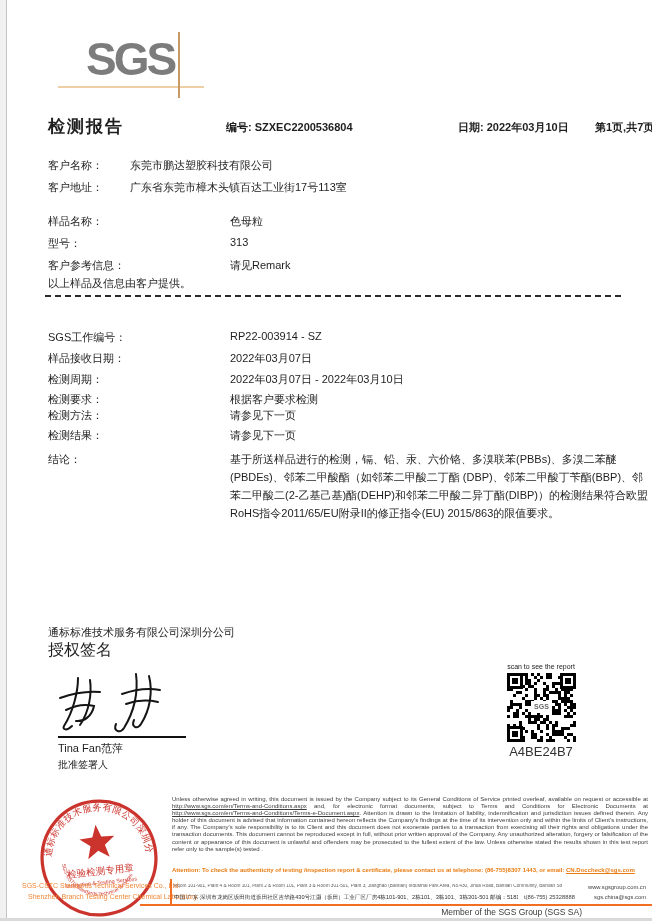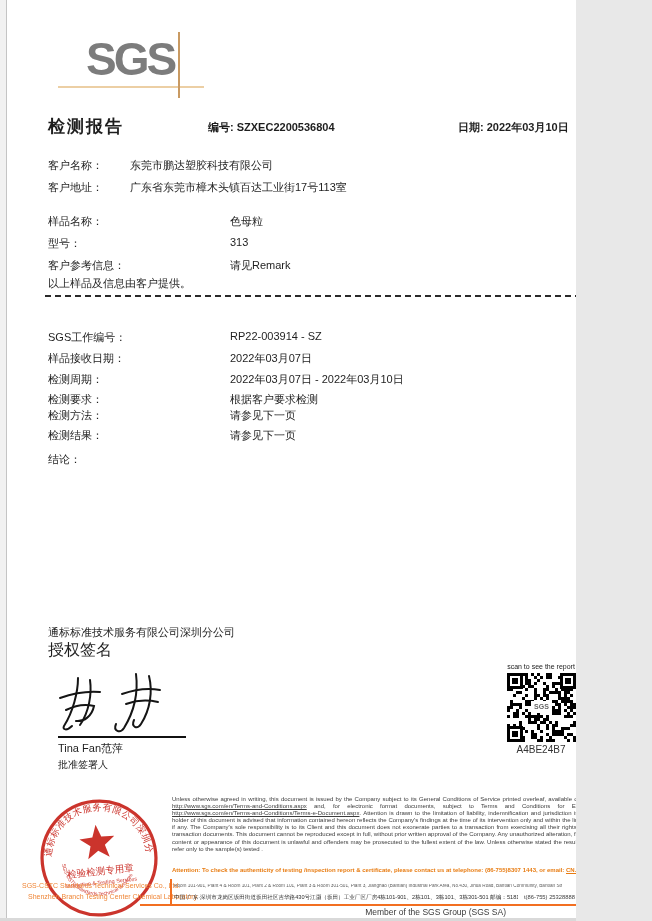--- a/index.html
+++ b/index.html
@@ -1,16 +1,16 @@
 <!DOCTYPE html>
 <html><head>
 <meta charset="utf-8">
 <style>
   html,body{margin:0;padding:0;background:#e8e8e8;}
-  .page{position:relative;width:576px;height:921px;background:#ffffff;overflow:hidden;
+  .page{position:relative;width:652px;height:921px;background:#ffffff;overflow:hidden;
         font-family:"Liberation Sans","DejaVu Sans",sans-serif;color:#1e1e1e;}
   .edge-left{position:absolute;left:0;top:0;width:6px;height:921px;background:#f1f1f1;border-right:1px solid #c4c4c4;}
   .edge-bottom{position:absolute;left:0;top:918px;width:652px;height:3px;background:#d9d9d9;}
 
   
   .logo-text{position:absolute;left:86px;top:36px;font-size:46px;font-weight:bold;color:#7c7c7c;letter-spacing:-3px;line-height:1;}
   .logo-hline{position:absolute;left:58px;top:86px;width:146px;height:2px;background:#eccfa4;}
   .logo-vline{position:absolute;left:178px;top:32px;width:2px;height:66px;background:#c99a62;}
 
   
@@ -34,21 +34,21 @@
   
   .qr-caption{position:absolute;left:498px;top:663px;width:86px;text-align:center;font-size:7px;color:#222;}
   .qr-box{position:absolute;left:507px;top:673px;width:69px;height:69px;background:#fff;}
   .qr-grid{position:absolute;inset:0;display:grid;grid-template-columns:repeat(23,3px);grid-auto-rows:3px;}
   .qr-grid i.b{background:#000;}
   .finder{position:absolute;width:16px;height:16px;background:#fff;border:3px solid #000;box-sizing:border-box;}
   .finder::after{content:"";position:absolute;inset:2px;background:#000;}
   .f-tl{left:0;top:0;} .f-tr{right:0;top:0;} .f-bl{left:0;bottom:0;}
   .qr-center{position:absolute;left:24px;top:28px;width:21px;height:12px;background:#fff;
              font-size:7px;font-weight:bold;color:#666;text-align:center;line-height:12px;letter-spacing:0;}
-  .qr-code{position:absolute;left:498px;top:744px;width:86px;text-align:center;font-size:10px;color:#333;}
+  .qr-code{position:absolute;left:498px;top:744px;width:86px;text-align:center;font-size:13px;color:#333;}
 
   
   .stamp{position:absolute;left:38px;top:797px;transform:rotate(-6deg);opacity:.93;}
   .org-line1{position:absolute;left:22px;top:882px;font-size:7px;color:#ef8637;white-space:nowrap;}
   .org-line2{position:absolute;left:28px;top:893px;font-size:7px;color:#ef8637;white-space:nowrap;}
 
   
   .disclaimer{position:absolute;left:172px;top:796px;width:476px;font-size:6px;line-height:7.1px;
               color:#3d3d3d;text-align:justify;}
   .disclaimer a{color:#3d3d3d;text-decoration:underline;}
@@ -71,21 +71,21 @@
 
 <div class="page">
   <div class="edge-left"></div>
   <div class="edge-bottom"></div>
 
   <div class="logo-text">SGS</div>
   <div class="logo-hline"></div>
   <div class="logo-vline"></div>
 
   <div class="doc-title">检测报告</div>
-  <div class="hdr" style="left:184px;padding-left:24px;">编号: SZXEC2200536804</div>
+  <div class="hdr" style="left:202px;padding-left:24px;">编号: SZXEC2200536804</div>
   <div class="hdr" style="left:458px;">日期: 2022年03月10日</div>
   <div class="hdr" style="left:548px;margin-left:47px;">第1页,共7页</div>
 
   <div class="lab" style="top:158px;">客户名称：</div>
   <div class="val" style="top:158px;left:130px;">东莞市鹏达塑胶科技有限公司</div>
   <div class="lab" style="top:180px;">客户地址：</div>
   <div class="val" style="top:180px;left:130px;">广东省东莞市樟木头镇百达工业街17号113室</div>
 
   <div class="lab" style="top:214px;">样品名称：</div>
   <div class="val" style="top:214px;left:230px;">色母粒</div>
@@ -103,20 +103,21 @@
   <div class="val" style="top:351px;left:230px;">2022年03月07日</div>
   <div class="lab" style="top:372px;">检测周期：</div>
   <div class="val" style="top:372px;left:230px;">2022年03月07日 - 2022年03月10日</div>
   <div class="lab" style="top:392px;">检测要求：</div>
   <div class="val" style="top:392px;left:230px;">根据客户要求检测</div>
   <div class="lab" style="top:408px;">检测方法：</div>
   <div class="val" style="top:408px;left:230px;">请参见下一页</div>
   <div class="lab" style="top:428px;">检测结果：</div>
   <div class="val" style="top:428px;left:230px;">请参见下一页</div>
   <div class="lab" style="top:452px;">结论：</div>
+  <div class="conclusion">基于所送样品进行的检测，镉、铅、汞、六价铬、多溴联苯(PBBs)、多溴二苯醚(PBDEs)、邻苯二甲酸酯（如邻苯二甲酸二丁酯 (DBP)、邻苯二甲酸丁苄酯(BBP)、邻苯二甲酸二(2-乙基己基)酯(DEHP)和邻苯二甲酸二异丁酯(DIBP)）的检测结果符合欧盟RoHS指令2011/65/EU附录II的修正指令(EU) 2015/863的限值要求。</div>
 
   <div class="sig-company">通标标准技术服务有限公司深圳分公司</div>
   <div class="sig-auth">授权签名</div>
   <svg class="sig-svg" width="140" height="70" viewBox="0 0 140 70">
     <g fill="none" stroke="#151515" stroke-width="2" stroke-linecap="round">
       <path d="M8,30 C22,25 36,23 48,24"></path>
       <path d="M26,10 C26,24 21,44 12,58 C10,62 15,63 20,58"></path>
       <path d="M38,12 C40,26 37,44 28,57"></path>
       <path d="M14,42 C24,37 34,36 42,38 C40,48 32,54 24,53"></path>
       <path d="M70,26 C84,21 98,20 108,22"></path>

